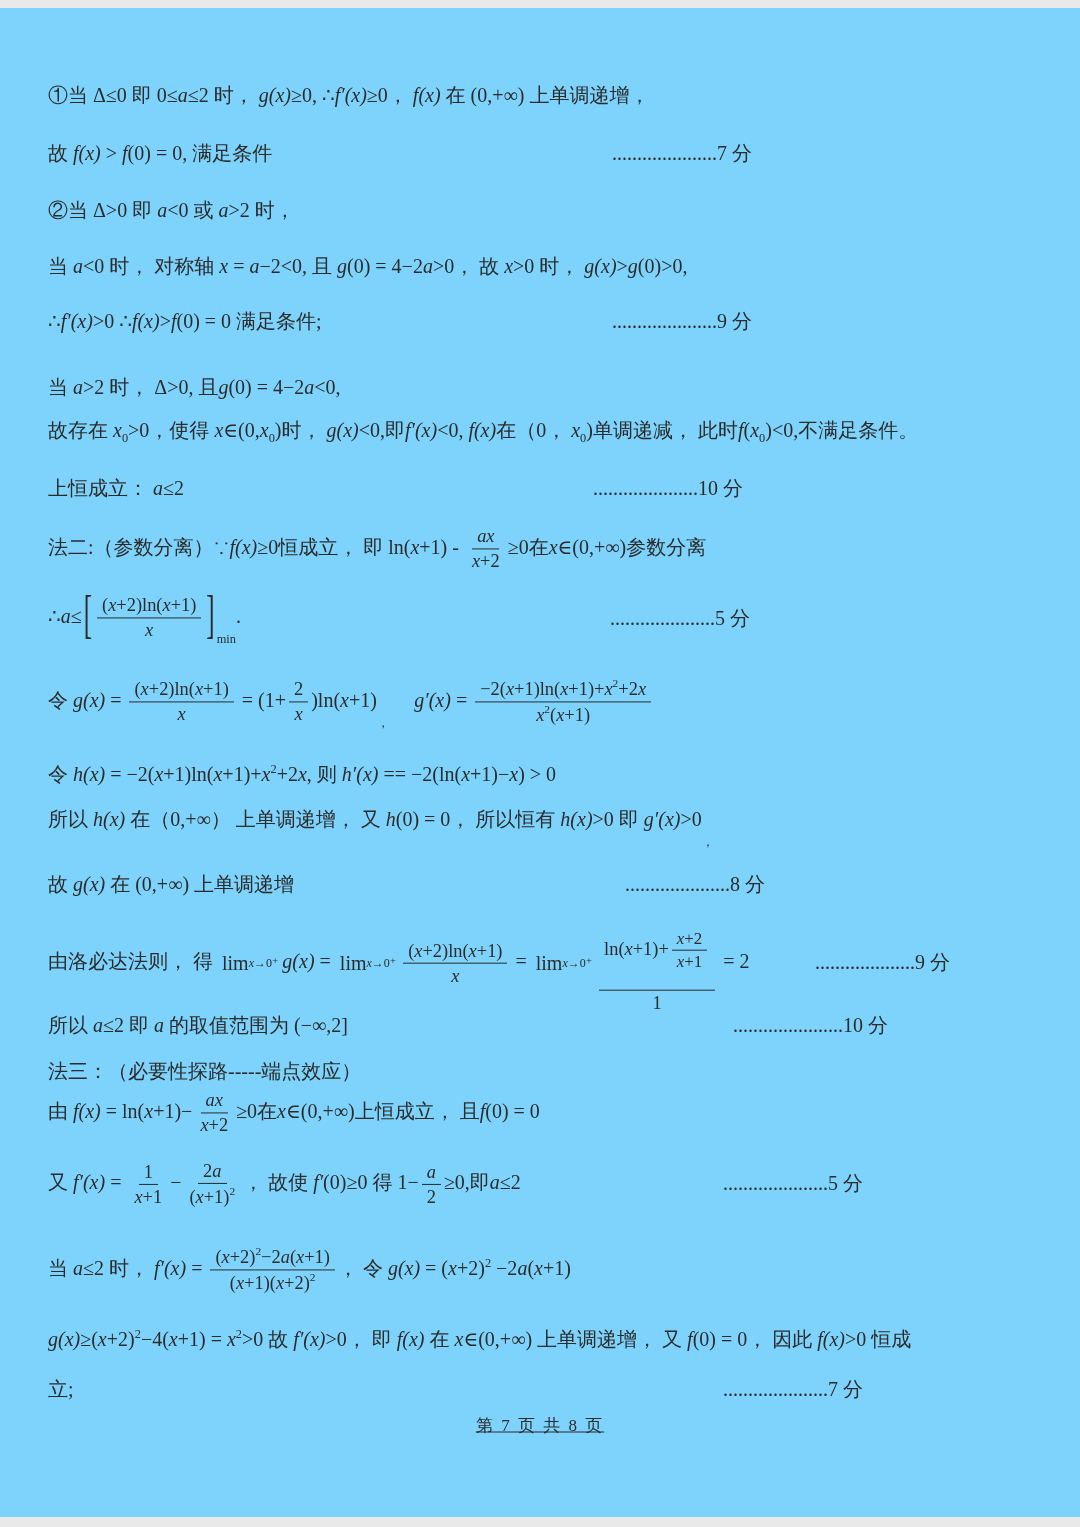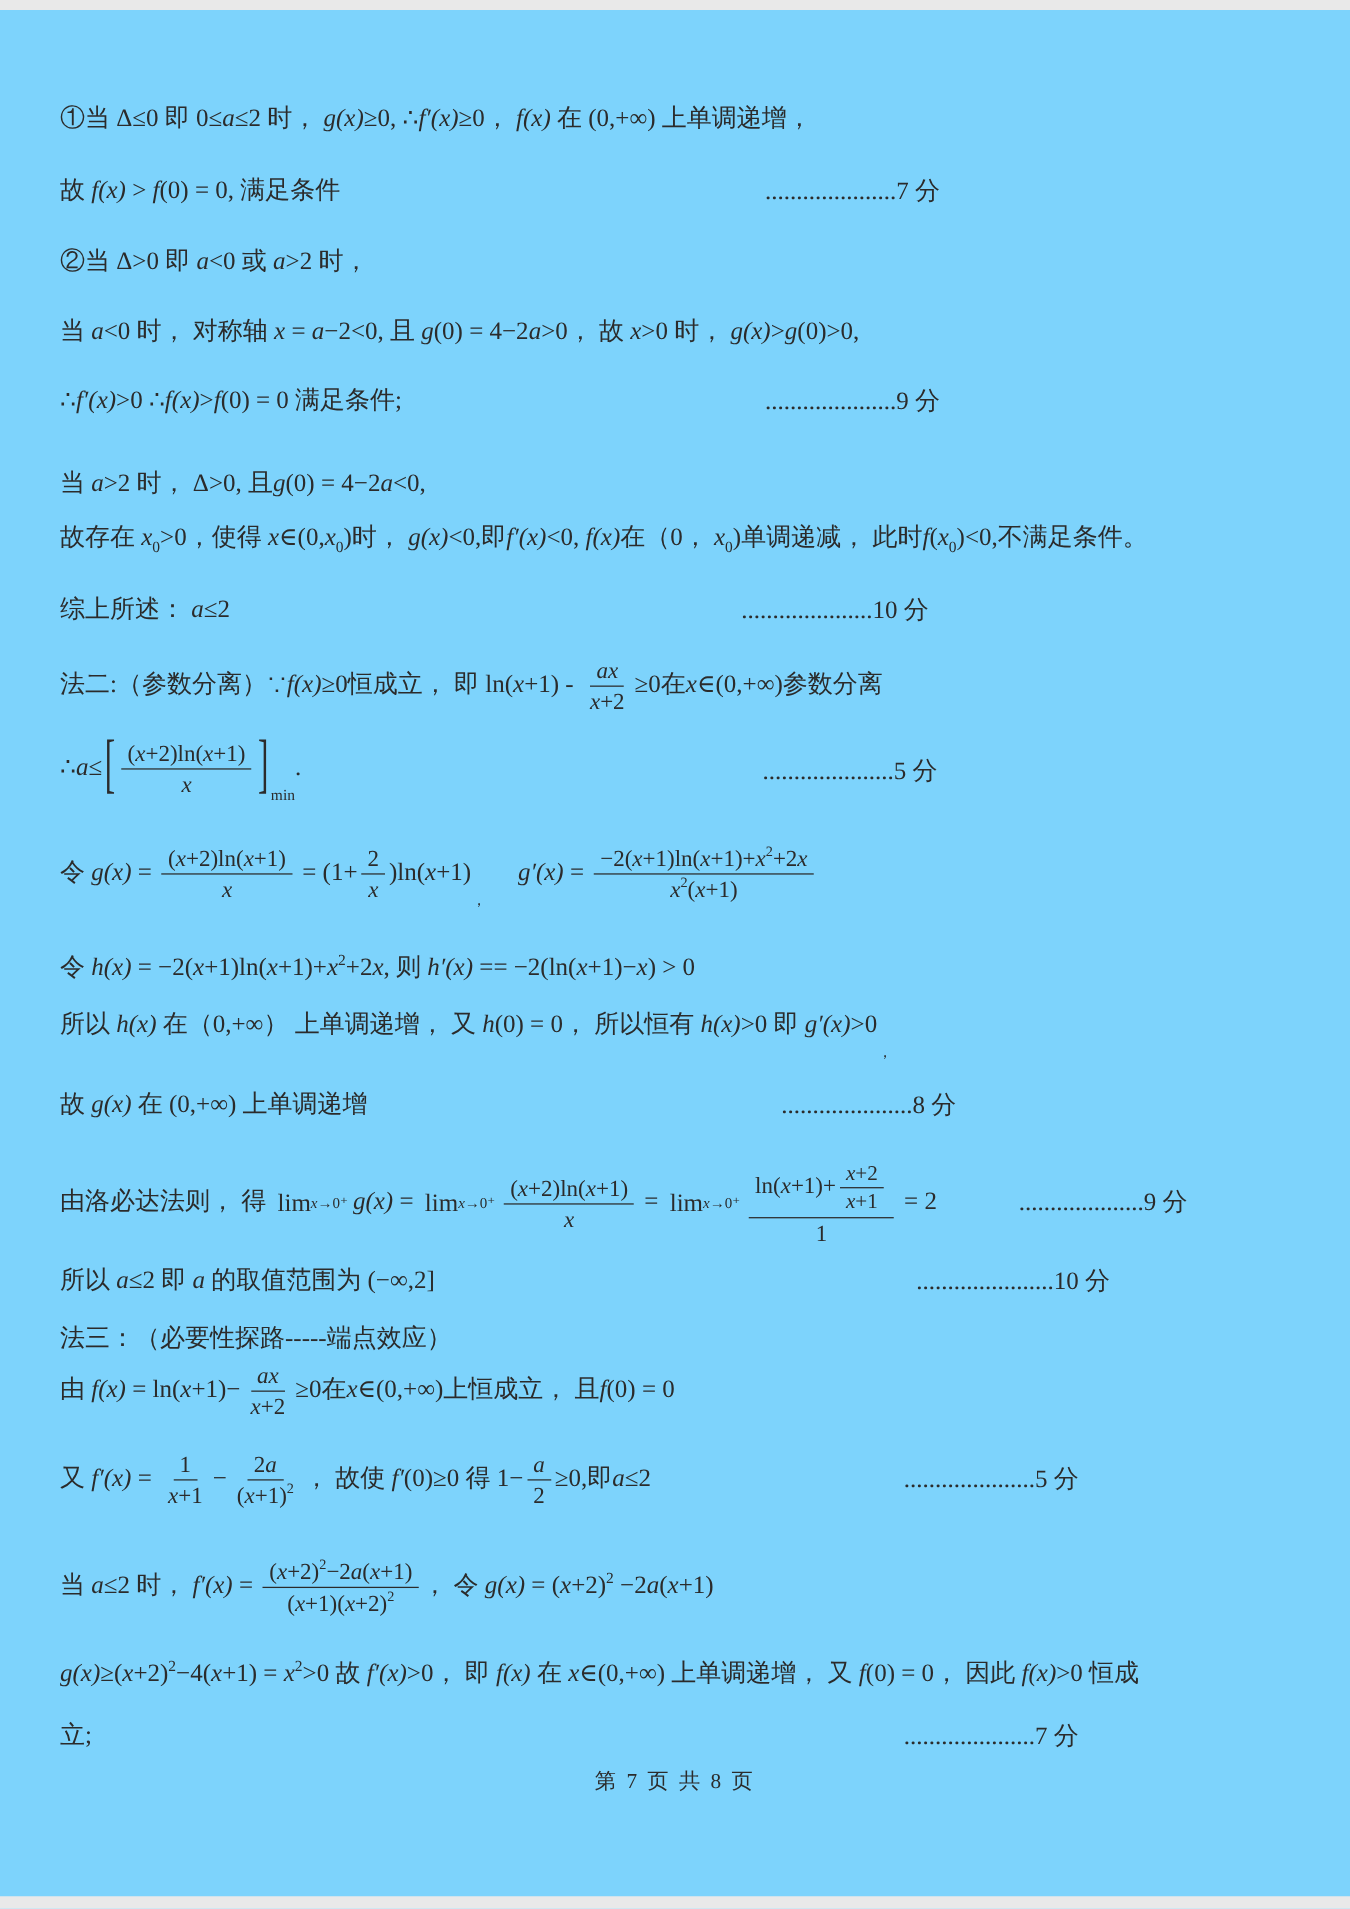--- a/index.html
+++ b/index.html
@@ -15,54 +15,54 @@
   .edge.bottom { bottom:0; height:10px; }
   .line {
     position:absolute; left:48px; right:20px;
     transform:translateY(-50%);
     white-space:nowrap; line-height:1.25;
   }
   .tx { font-style:normal; }
   .it { font-style:italic; }
   .frac {
     display:inline-flex; flex-direction:column; align-items:center;
-    vertical-align:middle; margin:0 3px; font-size:0.92em;
+    vertical-align:middle; margin:16px 3px; font-size:0.92em;
     text-align:center; line-height:1.2;
   }
   .frac .num { display:block; padding:0 5px 1px; border-bottom:1.4px solid #2b2b2b; }
   .frac .den { display:block; padding:1px 5px 0; }
   .subs { font-size:0.62em; vertical-align:-5px; }
   .subl { font-size:0.62em; vertical-align:-20px; }
   .sups { font-size:0.62em; vertical-align:8px; }
   .bigb { display:inline-block; transform:scaleY(2.1); font-size:1.25em; margin:0 2px; }
   .lim {
     display:inline-flex; flex-direction:row; align-items:center;
     vertical-align:middle; line-height:1.05; margin:0 4px;
   }
   .lim .under { font-size:0.6em; }
   .score { position:absolute; top:50%; transform:translateY(-50%); color:#2b2b2b; }
   .footer {
     position:absolute; top:1425px; left:0; right:0; text-align:center;
-    transform:translateY(-50%); font-size:17px; letter-spacing:2px;
+    transform:translateY(-50%); font-size:17px; letter-spacing:2px;text-decoration:underline;
   }
 </style>
 </head>
 <body>
 
 <div class="page">
   <div class="edge top"></div>
   <div id="lines">
       <div class="line" style="top: 95px;"><span class="tx">①当 Δ≤0 即 0≤</span><span class="it">a</span><span class="tx">≤2 时，  </span><span class="it">g(x)</span><span class="tx">≥0, ∴</span><span class="it">f′(x)</span><span class="tx">≥0，  </span><span class="it">f(x)</span><span class="tx"> 在 (0,+∞) 上单调递增，</span></div>
       <div class="line" style="top: 153px;"><span class="tx">故 </span><span class="it">f(x)</span><span class="tx"> &gt; </span><span class="it">f</span><span class="tx">(0) = 0, 满足条件</span><span class="score" style="left: 564px;">.....................7 分</span></div>
       <div class="line" style="top: 210px;"><span class="tx">②当 Δ&gt;0 即 </span><span class="it">a</span><span class="tx">&lt;0 或 </span><span class="it">a</span><span class="tx">&gt;2 时，</span></div>
       <div class="line" style="top: 266px;"><span class="tx">当 </span><span class="it">a</span><span class="tx">&lt;0 时，  对称轴 </span><span class="it">x</span><span class="tx"> = </span><span class="it">a</span><span class="tx">−2&lt;0, 且 </span><span class="it">g</span><span class="tx">(0) = 4−2</span><span class="it">a</span><span class="tx">&gt;0，  故 </span><span class="it">x</span><span class="tx">&gt;0 时，  </span><span class="it">g(x)</span><span class="tx">&gt;</span><span class="it">g</span><span class="tx">(0)&gt;0,</span></div>
       <div class="line" style="top: 321px;"><span class="tx">∴</span><span class="it">f′(x)</span><span class="tx">&gt;0 ∴</span><span class="it">f(x)</span><span class="tx">&gt;</span><span class="it">f</span><span class="tx">(0) = 0 满足条件;</span><span class="score" style="left: 564px;">.....................9 分</span></div>
       <div class="line" style="top: 387px;"><span class="tx">当 </span><span class="it">a</span><span class="tx">&gt;2 时，  Δ&gt;0, 且</span><span class="it">g</span><span class="tx">(0) = 4−2</span><span class="it">a</span><span class="tx">&lt;0,</span></div>
       <div class="line" style="top: 432px;"><span class="tx">故存在 </span><span class="it">x</span><span class="subs"><span class="tx">0</span></span><span class="tx">&gt;0，使得 </span><span class="it">x</span><span class="tx">∈(0,</span><span class="it">x</span><span class="subs"><span class="tx">0</span></span><span class="tx">)时，  </span><span class="it">g(x)</span><span class="tx">&lt;0,即</span><span class="it">f′(x)</span><span class="tx">&lt;0, </span><span class="it">f(x)</span><span class="tx">在（0， </span><span class="it">x</span><span class="subs"><span class="tx">0</span></span><span class="tx">)单调递减， 此时</span><span class="it">f</span><span class="tx">(</span><span class="it">x</span><span class="subs"><span class="tx">0</span></span><span class="tx">)&lt;0,不满足条件。</span></div>
-      <div class="line" style="top: 488px;"><span class="tx">综上所述：  </span><span class="it">a</span><span class="tx">≤2</span><span class="score" style="left: 545px;">.....................10 分</span></div>
+      <div class="line" style="top: 488px;"><span class="tx">上恒成立：  </span><span class="it">a</span><span class="tx">≤2</span><span class="score" style="left: 545px;">.....................10 分</span></div>
       <div class="line" style="top: 549px;"><span class="tx">法二:（参数分离）∵</span><span class="it">f(x)</span><span class="tx">≥0恒成立，  即 ln(</span><span class="it">x</span><span class="tx">+1) - </span><span class="frac">
           <span class="num"><span class="it">ax</span></span>
           <span class="den"><span class="it">x</span><span class="tx">+2</span></span>
         </span><span class="tx">≥0在</span><span class="it">x</span><span class="tx">∈(0,+∞)参数分离</span></div>
       <div class="line" style="top: 618px;"><span class="tx">∴</span><span class="it">a</span><span class="tx">≤</span><span class="bigb">[</span><span class="frac">
           <span class="num"><span class="tx">(</span><span class="it">x</span><span class="tx">+2)ln(</span><span class="it">x</span><span class="tx">+1)</span></span>
           <span class="den"><span class="it">x</span></span>
         </span><span class="bigb">]</span><span class="subl"><span class="tx">min</span></span><span class="tx">.</span><span class="score" style="left: 562px;">.....................5 分</span></div>
       <div class="line" style="top: 702px;"><span class="tx">令 </span><span class="it">g(x)</span><span class="tx"> = </span><span class="frac">
           <span class="num"><span class="tx">(</span><span class="it">x</span><span class="tx">+2)ln(</span><span class="it">x</span><span class="tx">+1)</span></span>

